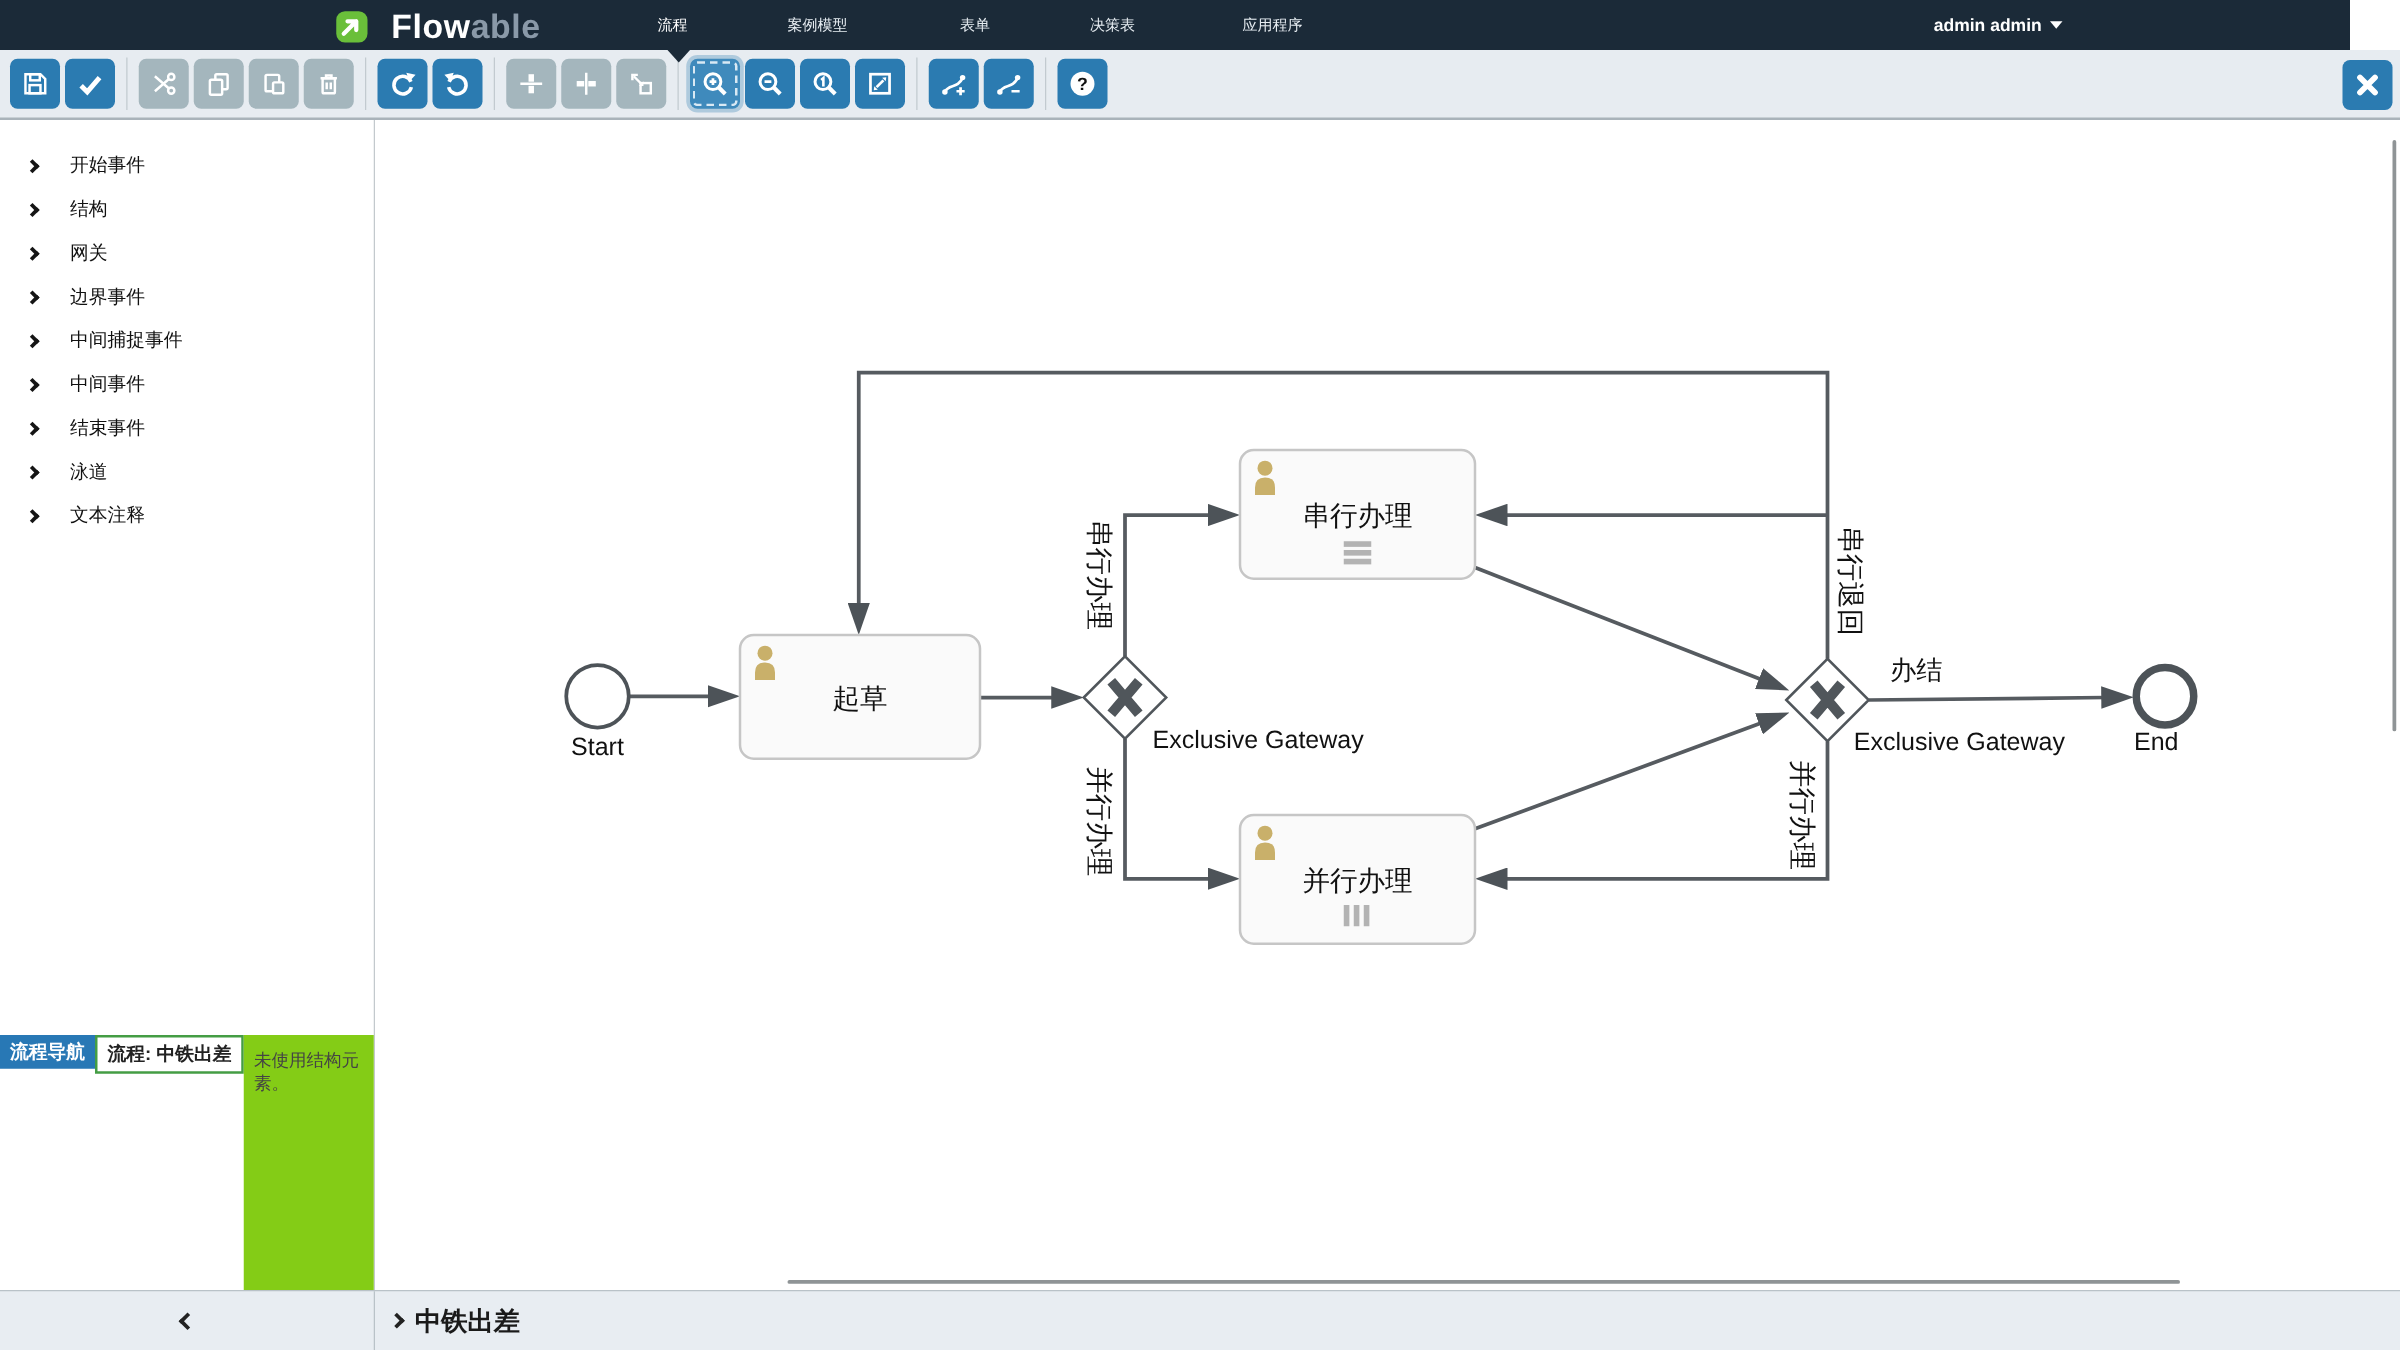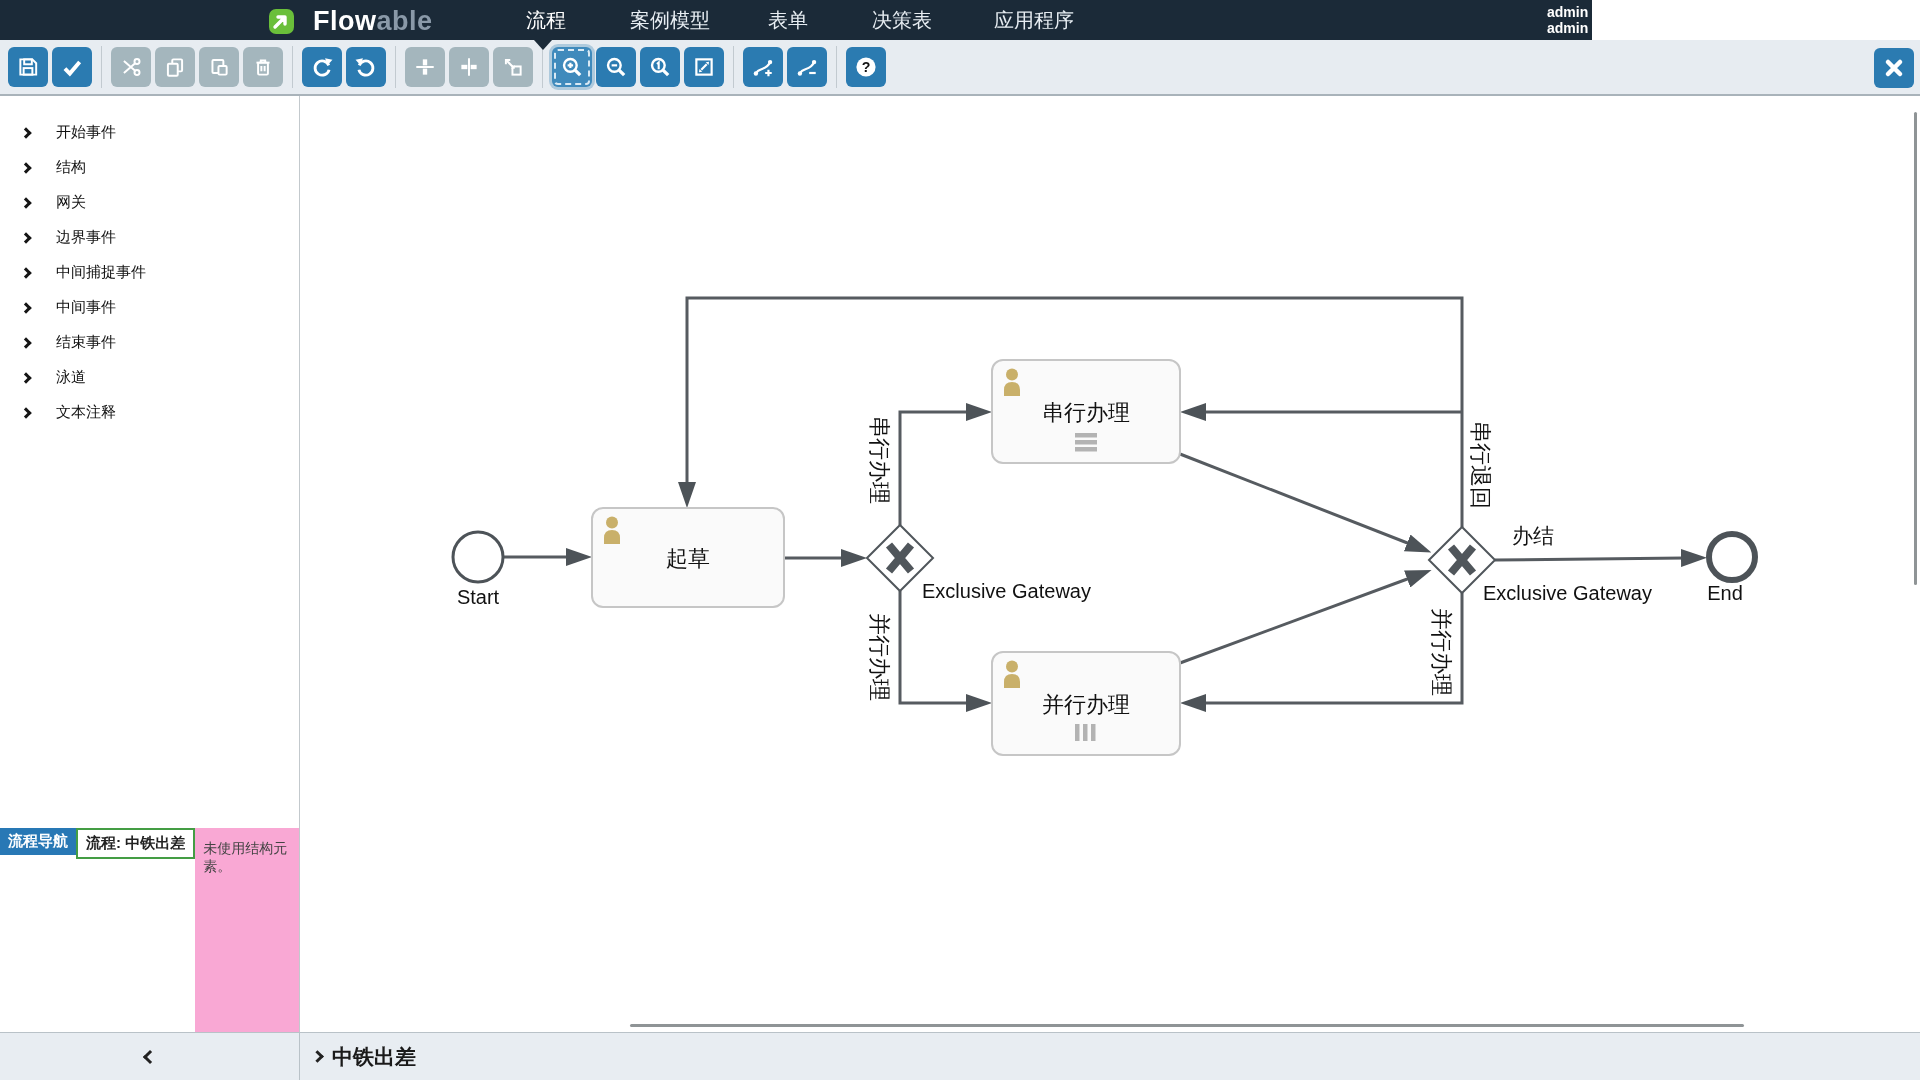--- a/index.html
+++ b/index.html
@@ -1,26 +1,26 @@
 <!DOCTYPE html>
 <html><head>
 <meta charset="utf-8">
 <style>
   * { margin:0; padding:0; box-sizing:border-box; }
   html,body { width:1920px; height:1080px; overflow:hidden;
     font-family:"Liberation Sans","DejaVu Sans",sans-serif; background:#fff; }
   .stage { position:relative; width:1920px; height:1080px; }
 
   
-  .navbar { position:absolute; left:0; top:0; width:1592px; height:40px; background:#1b2a38; }
+  .navbar { position:absolute; left:0; top:0; width:1880px; height:40px; background:#1b2a38; }
   .logo { position:absolute; left:268px; top:6px; display:flex; align-items:center; gap:7px; }
   .logo-text { font-size:27px; font-weight:700; letter-spacing:.5px; }
   .logo-flow { color:#ffffff; }
   .logo-able { color:#8a99a8; }
-  .nav-tab { position:absolute; top:0; height:40px; line-height:40px; color:#e7edf2; font-size:20px; cursor:pointer; }
+  .nav-tab { position:absolute; top:0; height:40px; line-height:40px; color:#e7edf2; font-size:12px; cursor:pointer; }
   .nav-tab.active { color:#ffffff; }
   .tab-pointer { position:absolute; left:534px; top:40px; width:0; height:0;
     border-left:9px solid transparent; border-right:9px solid transparent; border-top:10px solid #1b2a38; z-index:5; }
   .user-menu { position:absolute; left:1547px; top:0; height:40px; display:flex; align-items:center; gap:7px;
     color:#ffffff; font-size:14px; font-weight:600; cursor:pointer; }
   .caret-down { width:0; height:0; border-left:5px solid transparent; border-right:5px solid transparent; border-top:6px solid #fff; }
 
   
   .toolbar { position:absolute; left:0; top:40px; width:1920px; height:56px; background:#e7ecf1;
     border-bottom:2px solid #a9b3ba; display:flex; align-items:center; padding-left:8px; }
@@ -37,21 +37,21 @@
 
   
   .sidebar { position:absolute; left:0; top:96px; width:300px; height:936px; background:#ffffff;
     border-right:1px solid #c3c9cd; }
   .palette { list-style:none; padding:19px 0 0 22px; }
   .palette li { height:35px; display:flex; align-items:center; gap:26px; font-size:15px; color:#111; cursor:pointer; }
   .chev-r { width:8px; height:8px; border:solid #151515; border-width:0 3px 3px 0; transform:rotate(-45deg); flex:0 0 auto; }
   .navigator { position:absolute; left:0; top:732px; width:299px; bottom:0; display:flex; flex-direction:row; }
   .nav-header { background:#2878b5; color:#fff; font-size:15px; font-weight:700; padding:4px 8px; height:27px; }
   .nav-current { background:#fff; border:2px solid #449d44; color:#222; font-size:15px; font-weight:600; padding:4px 8px; height:31px; cursor:pointer; }
-  .nav-body { flex:1; background:#f9a8d4; padding:12px 8px; font-size:14px; color:#444; }
+  .nav-body { flex:1; background:#84cc16; padding:12px 8px; font-size:14px; color:#444; }
 
   
   .canvas { position:absolute; left:301px; top:96px; width:1619px; height:936px; background:#ffffff; }
   .vscroll { position:absolute; right:3px; top:16px; width:3px; height:473px; background:#8f9496; border-radius:2px; }
   .hscroll { position:absolute; left:329px; top:928px; width:1114px; height:3px; background:#8f9496; border-radius:2px; }
 
   
   .bottombar { position:absolute; left:0; top:1032px; width:1920px; height:48px; background:#e8edf2;
     border-top:1px solid #b9c2c8; display:flex; }
   .bb-left { width:300px; height:100%; border-right:1px solid #b9c2c8; display:flex; align-items:center; justify-content:center; }

